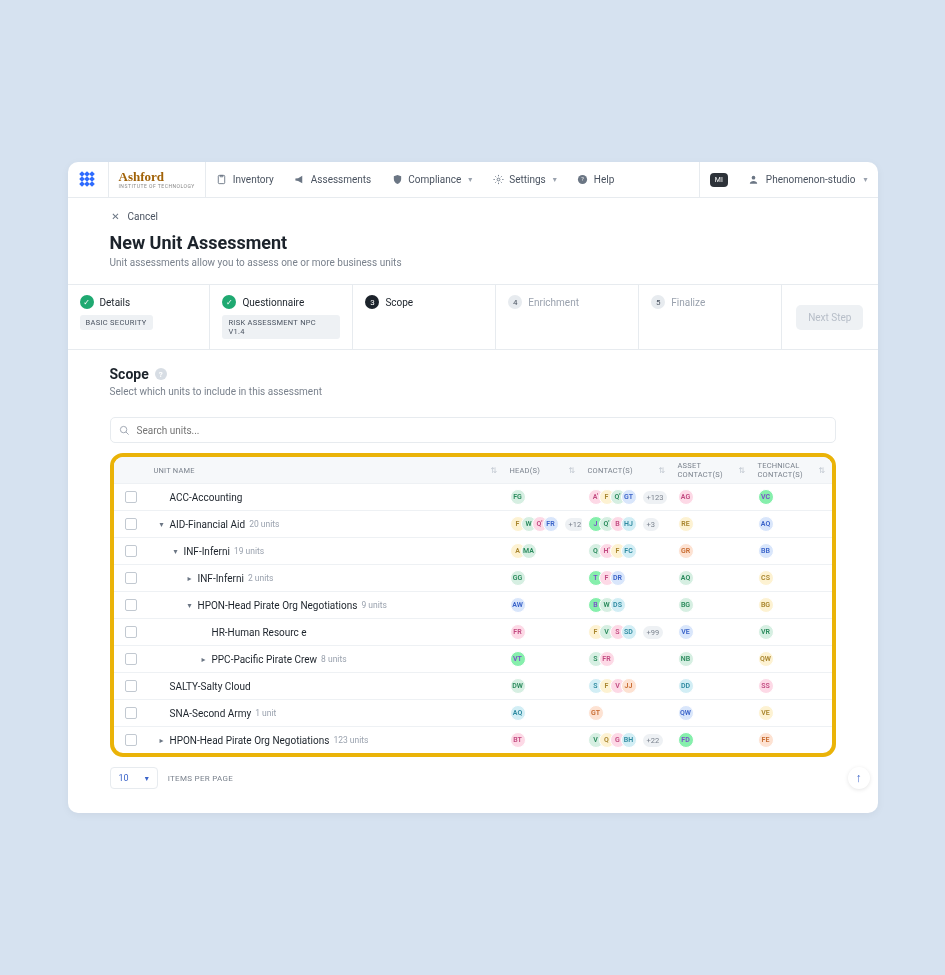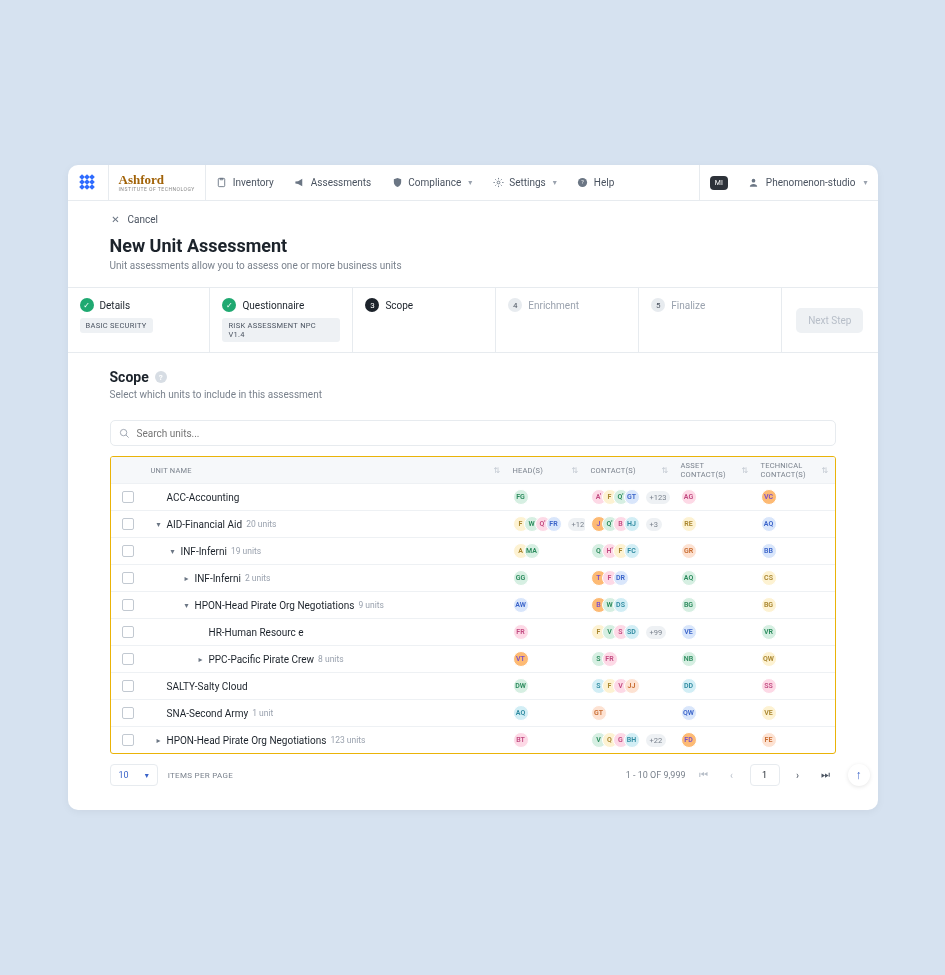--- a/index.html
+++ b/index.html
@@ -32,35 +32,35 @@
   .step-pend .step-row{color:#9aa2ae}
   .step:last-of-type{border-right:none}
   .next-wrap{display:flex;align-items:center;padding:0 14px}
   .next{background:#eef1f4;color:#b7bec8;font-size:10px;padding:7px 12px;border-radius:5px;border:none}
   .section{padding:16px 42px 10px}
   .sec-title{font-size:14px;font-weight:700;color:#1c232b;display:flex;align-items:center;gap:6px;margin-bottom:4px}
   .qmark{width:12px;height:12px;border-radius:50%;background:#d7dde4;color:#fff;font-size:8px;display:inline-flex;align-items:center;justify-content:center}
   .sec-sub{font-size:10px;color:#7a828d;margin-bottom:20px}
   .search{border:1px solid #e7ebef;border-radius:5px;display:flex;align-items:center;padding:6px 8px;gap:6px;margin-bottom:10px}
   .search input{border:none;outline:none;font-size:10px;flex:1;color:#4a5360}
-  .tbl{border:1px solid #eab308;border-radius:3px;overflow:hidden}
+  .tbl{border:4px solid #eab308;border-radius:13px;overflow:hidden}
   .thead,.trow{display:grid;grid-template-columns:34px 1fr 78px 90px 80px 80px;align-items:center}
   .thead{background:#f6f8fa;font-size:7.5px;color:#7a828d;letter-spacing:.2px;height:26px}
   .thead>div{padding:0 6px;display:flex;align-items:center;justify-content:space-between}
   .sort{font-size:8px;color:#c2c9d1}
   .trow{border-top:1px solid #eef1f4;height:27px;font-size:10px;color:#1c232b}
   .trow>div{padding:0 6px;display:flex;align-items:center;gap:4px;overflow:hidden}
   .chk{width:12px;height:12px;border:1.5px solid #c2c9d1;border-radius:2px;cursor:pointer}
   .tree-ic{width:8px;font-size:8px;color:#6b7684;text-align:center;cursor:pointer}
   .count{font-size:8.5px;color:#9aa2ae}
   .avs{display:flex;align-items:center}
   .av{width:16px;height:16px;border-radius:50%;font-size:7px;display:inline-flex;align-items:center;justify-content:center;border:1.5px solid #fff;font-weight:600}
   .avs .av+.av{margin-left:-5px}
   .more{font-size:7.5px;color:#7a828d;background:#eef1f4;border-radius:8px;padding:2px 4px;margin-left:2px}
-  .c1{background:#d6efe2;color:#2a8a5c}.c2{background:#fde2d2;color:#c76a2e}.c3{background:#d9e6fb;color:#3a63c9}.c4{background:#fdba74;color:#7a4fc9}.c5{background:#fdd9e6;color:#c14a80}.c6{background:#fdf2d2;color:#a8852e}.c7{background:#d2eef5;color:#2e8aa0}
+  .c1{background:#d6efe2;color:#2a8a5c}.c2{background:#fde2d2;color:#c76a2e}.c3{background:#d9e6fb;color:#3a63c9}.c4{background:#86efac;color:#7a4fc9}.c5{background:#fdd9e6;color:#c14a80}.c6{background:#fdf2d2;color:#a8852e}.c7{background:#d2eef5;color:#2e8aa0}
   .pager{display:flex;align-items:center;padding:10px 0 14px;font-size:9px;color:#7a828d}
   .pp-sel{border:1px solid #e7ebef;border-radius:4px;padding:5px 8px;display:flex;align-items:center;gap:14px;color:#3a63c9;cursor:pointer}
   .ipp{margin-left:10px;font-size:8px;letter-spacing:.3px}
   .pg-right{margin-left:auto;display:flex;align-items:center;gap:8px}
   .pg-btn{width:20px;height:20px;display:inline-flex;align-items:center;justify-content:center;color:#b7bec8;cursor:pointer;font-size:10px}
   .pg-cur{border:1px solid #e7ebef;border-radius:4px;width:30px;height:22px;display:inline-flex;align-items:center;justify-content:center;color:#1c232b}
   .scroll-top{position:absolute;right:8px;bottom:24px;width:22px;height:22px;border-radius:50%;background:#fff;box-shadow:0 1px 4px rgba(0,0,0,.1);display:flex;align-items:center;justify-content:center;color:#3a63c9;font-size:12px;cursor:pointer}
   svg{display:block}
 </style>
 </head>
@@ -580,27 +580,19 @@
           </div>
         </div>
     </div>
 
     <div class="pager">
       <div class="pp-sel">
         <span>10</span>
         <span class="chev" style="color:#3a63c9">▾</span>
       </div>
       <span class="ipp">ITEMS PER PAGE</span>
-      <div class="pg-right">
-        <span>1 - 10 OF 9,999</span>
-        <span class="pg-btn">⏮</span>
-        <span class="pg-btn">‹</span>
-        <span class="pg-cur">1</span>
-        <span class="pg-btn" style="color:#4a5360">›</span>
-        <span class="pg-btn" style="color:#4a5360">⏭</span>
-      </div>
     </div>
   </div>
 
   <div class="scroll-top">
     <span>↑</span>
   </div>
 </div>
 
 </body></html>

